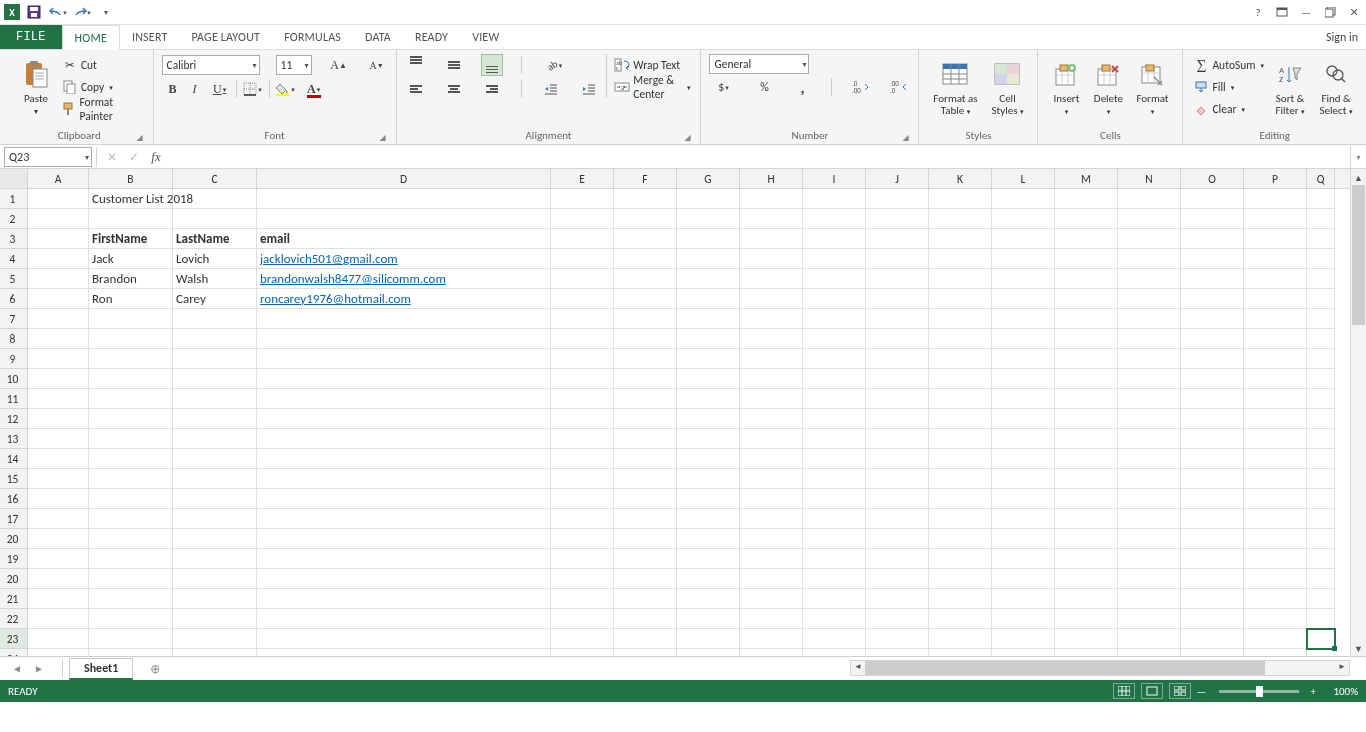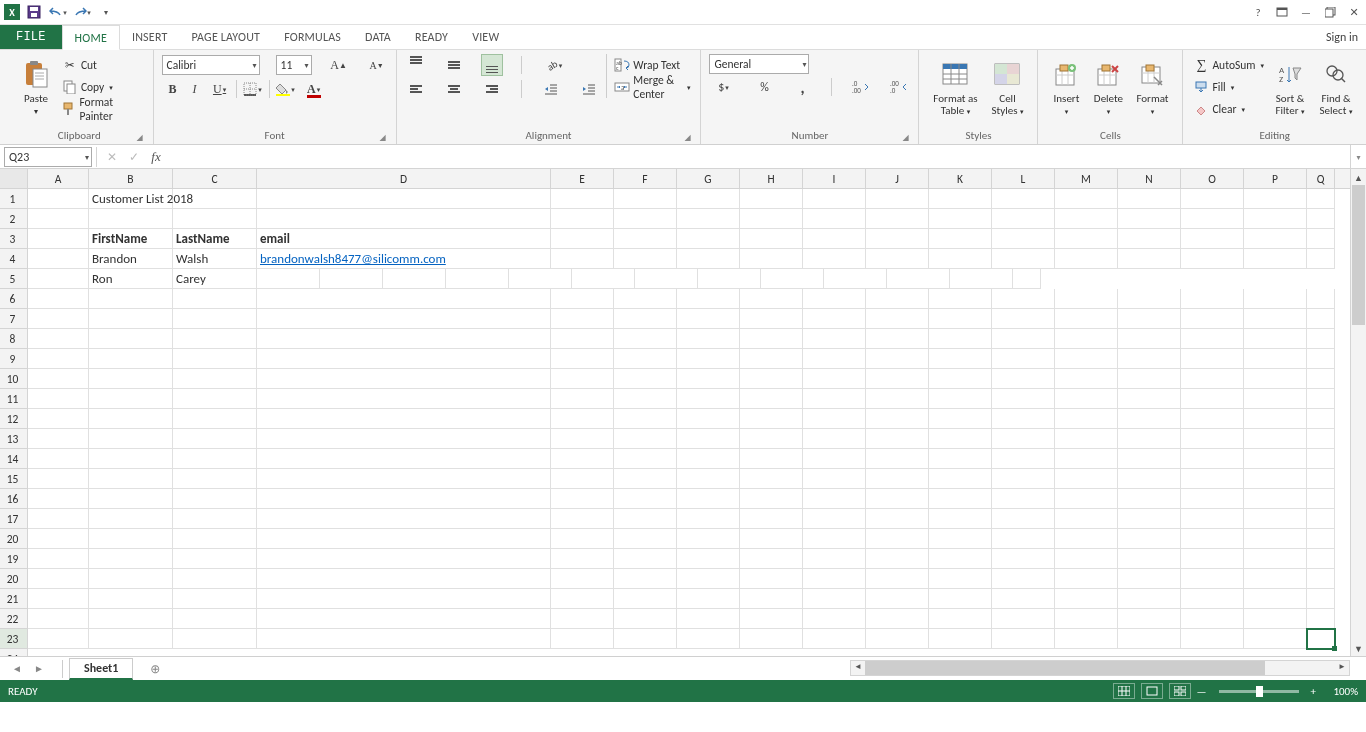--- a/index.html
+++ b/index.html
@@ -621,20 +621,41 @@
         <div class="cell" style="width: 63px;"></div>
         <div class="cell" style="width: 63px;"></div>
         <div class="cell" style="width: 63px;"></div>
         <div class="cell" style="width: 63px;"></div>
         <div class="cell" style="width: 63px;"></div>
         <div class="cell" style="width: 63px;"></div>
         <div class="cell" style="width: 28px;"></div>
       </div>
       <div class="row">
         <div class="cell" style="width: 61px;"></div>
+        <div class="cell" style="width: 84px;">Jack</div>
+        <div class="cell" style="width: 84px;">Lovich</div>
+        <div class="cell" style="width: 294px;">
+          <a href="#">jacklovich501@gmail.com</a>
+        </div>
+        <div class="cell" style="width: 63px;"></div>
+        <div class="cell" style="width: 63px;"></div>
+        <div class="cell" style="width: 63px;"></div>
+        <div class="cell" style="width: 63px;"></div>
+        <div class="cell" style="width: 63px;"></div>
+        <div class="cell" style="width: 63px;"></div>
+        <div class="cell" style="width: 63px;"></div>
+        <div class="cell" style="width: 63px;"></div>
+        <div class="cell" style="width: 63px;"></div>
+        <div class="cell" style="width: 63px;"></div>
+        <div class="cell" style="width: 63px;"></div>
+        <div class="cell" style="width: 63px;"></div>
+        <div class="cell" style="width: 28px;"></div>
+      </div>
+      <div class="row">
+        <div class="cell" style="width: 61px;"></div>
         <div class="cell" style="width: 84px;">Brandon</div>
         <div class="cell" style="width: 84px;">Walsh</div>
         <div class="cell" style="width: 294px;">
           <a href="#">brandonwalsh8477@silicomm.com</a>
         </div>
         <div class="cell" style="width: 63px;"></div>
         <div class="cell" style="width: 63px;"></div>
         <div class="cell" style="width: 63px;"></div>
         <div class="cell" style="width: 63px;"></div>
         <div class="cell" style="width: 63px;"></div>
@@ -644,20 +665,23 @@
         <div class="cell" style="width: 63px;"></div>
         <div class="cell" style="width: 63px;"></div>
         <div class="cell" style="width: 63px;"></div>
         <div class="cell" style="width: 63px;"></div>
         <div class="cell" style="width: 28px;"></div>
       </div>
       <div class="row">
         <div class="cell" style="width: 61px;"></div>
         <div class="cell" style="width: 84px;">Ron</div>
         <div class="cell" style="width: 84px;">Carey</div>
+        <div class="cell" style="width: 294px;">
+          <a href="#">roncarey1976@hotmail.com</a>
+        </div>
         <div class="cell" style="width: 63px;"></div>
         <div class="cell" style="width: 63px;"></div>
         <div class="cell" style="width: 63px;"></div>
         <div class="cell" style="width: 63px;"></div>
         <div class="cell" style="width: 63px;"></div>
         <div class="cell" style="width: 63px;"></div>
         <div class="cell" style="width: 63px;"></div>
         <div class="cell" style="width: 63px;"></div>
         <div class="cell" style="width: 63px;"></div>
         <div class="cell" style="width: 63px;"></div>

